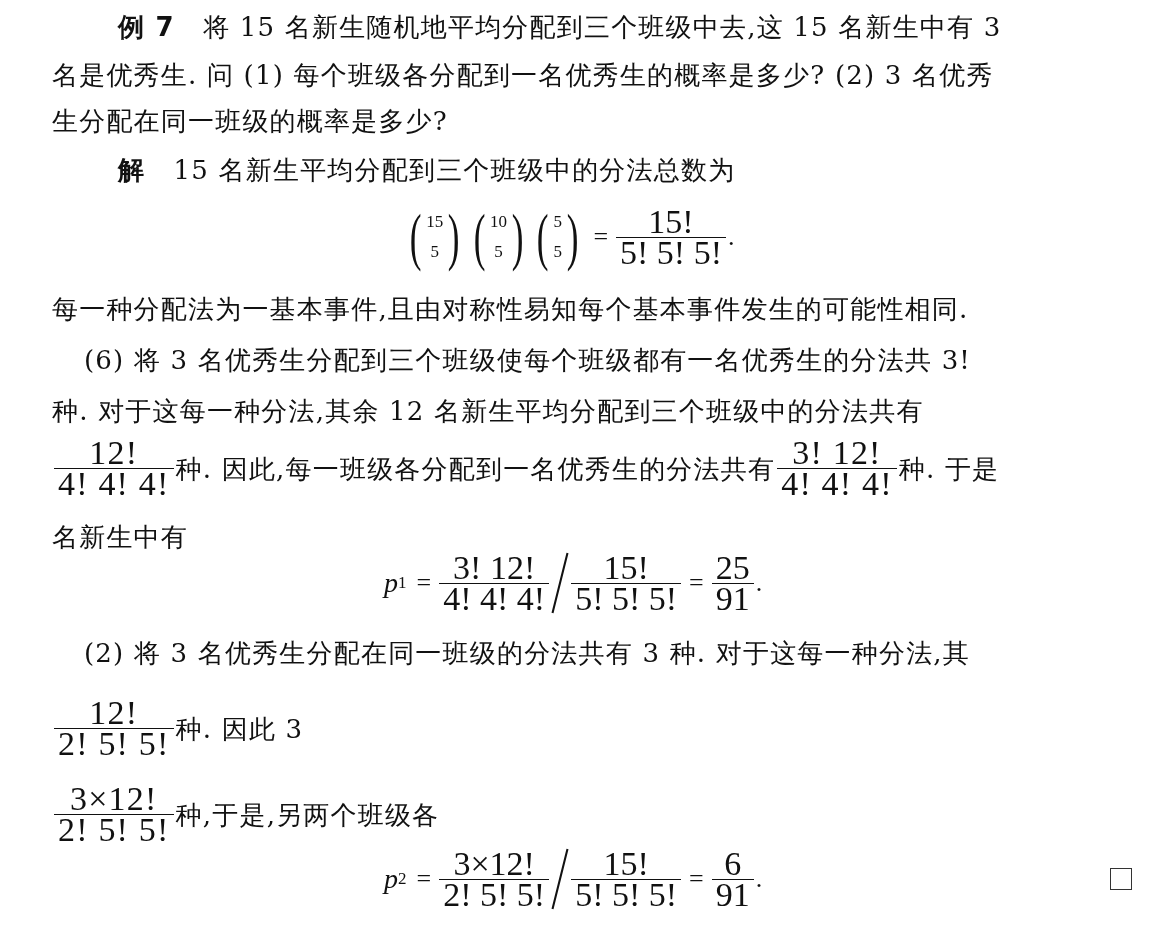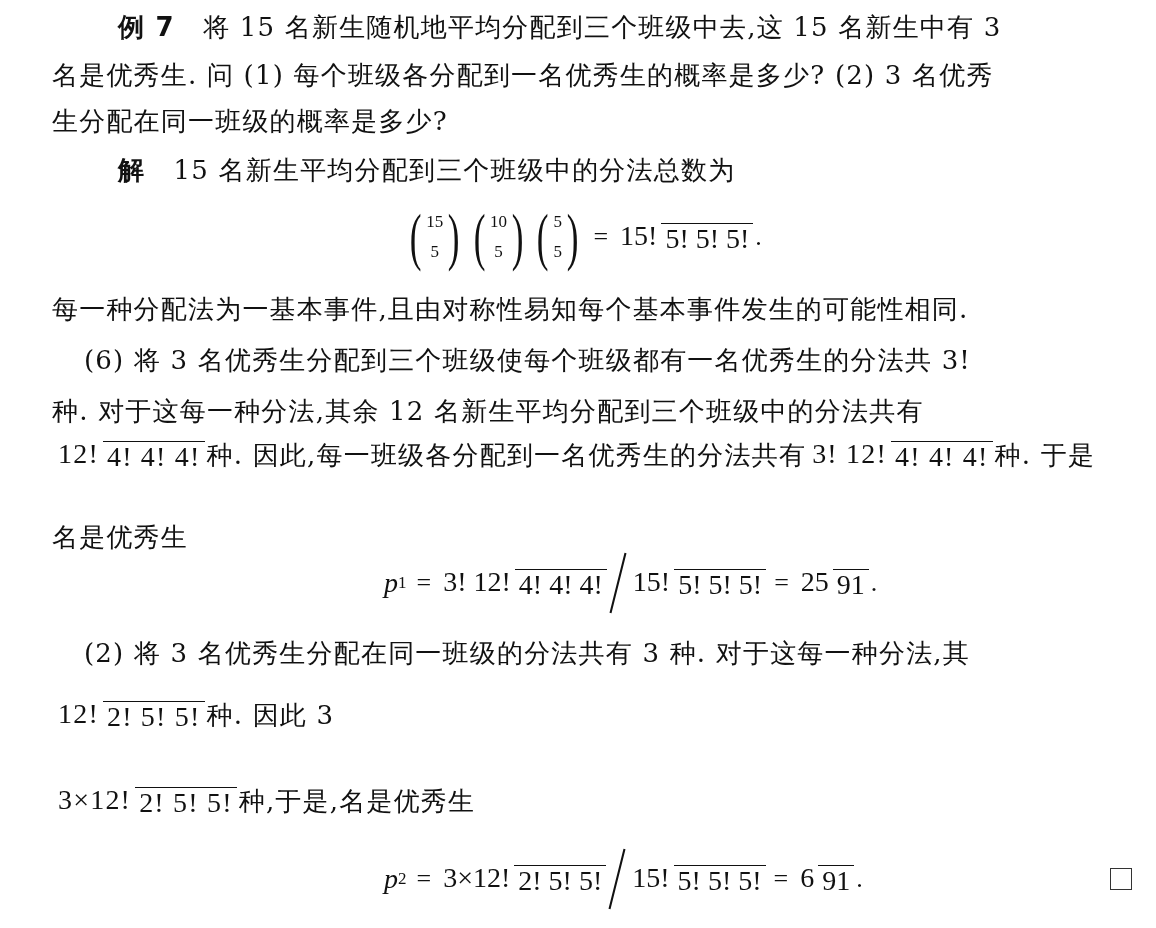--- a/index.html
+++ b/index.html
@@ -8,23 +8,23 @@
     font-family: "DejaVu Serif", "Liberation Serif", serif;
     color: #111111;
   }
   .line {
     position: absolute; left: 52px; white-space: nowrap;
     font-size: 26px; line-height: 30px; letter-spacing: 1.2px;
   }
   .indent { left: 118px; }
   .bold { font-weight: bold; font-family: "DejaVu Sans", "Liberation Sans", sans-serif; }
   .frac {
-    display: inline-flex; flex-direction: row; align-items: center;
+    display: inline-flex; flex-direction: column; align-items: center;
     vertical-align: middle; margin: 0 2px;
-    font-family: "Liberation Serif", "DejaVu Serif", serif; font-size: 28px;
+    font-family: "Liberation Serif", "DejaVu Serif", serif; font-size: 34px;
   }
   .frac .top { padding: 0 4px 2px; line-height: 26px; }
   .frac .bot { border-top: 1.6px solid #111; padding: 2px 4px 0; line-height: 26px; }
   .eq {
     position: absolute; white-space: nowrap; display: flex; align-items: center;
     font-family: "Liberation Serif", "DejaVu Serif", serif; font-size: 26px;
   }
   .binom { display: inline-flex; align-items: center; margin-right: 4px; }
   .paren { font-size: 64px; line-height: 64px; font-weight: 100; transform: scaleX(0.55); display: inline-block; }
   .binom-stack { display: inline-flex; flex-direction: column; align-items: center; line-height: 30px; font-size: 17px; }
@@ -97,21 +97,21 @@
     <span class="top">12!</span>
     <span class="bot">4!  4!  4!</span>
   </span>
   <span>种. 因此,每一班级各分配到一名优秀生的分法共有</span>
   <span class="frac">
     <span class="top">3!  12!</span>
     <span class="bot">4!  4!  4!</span>
   </span>
   <span>种. 于是</span>
 </div>
-<div class="line" style="top:522px;">名是优秀生</div>
+<div class="line" style="top:522px;">名新生中有</div>
 
 <div class="eq" style="left:384px; top:552px;">
   <span class="p-var">p</span>
     <span class="sub">1</span>
   <span class="op">=</span>
   <span class="frac">
       <span class="top">3!  12!</span>
       <span class="bot">4!  4!  4!</span>
     </span>
   <span class="slash"></span>
@@ -133,21 +133,21 @@
       <span class="top">12!</span>
       <span class="bot">2!  5!  5!</span>
     </span>
   <span>种. 因此 3</span>
 </div>
 <div class="line" style="top:786px; display:flex; align-items:center;">
   <span class="frac">
       <span class="top">3×12!</span>
       <span class="bot">2!  5!  5!</span>
     </span>
-  <span>种,于是,名是优秀生</span>
+  <span>种,于是,另两个班级各</span>
 </div>
 
 <div class="eq" style="left:384px; top:848px;">
   <span class="p-var">p</span>
     <span class="sub">2</span>
   <span class="op">=</span>
   <span class="frac">
       <span class="top">3×12!</span>
       <span class="bot">2!  5!  5!</span>
     </span>

